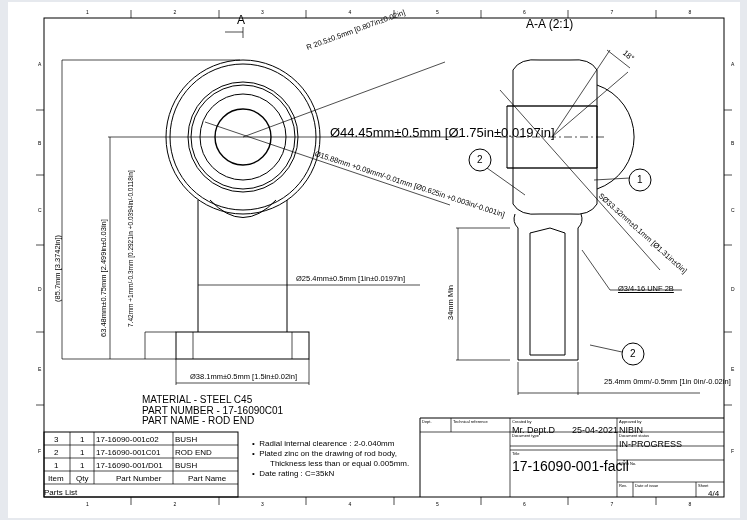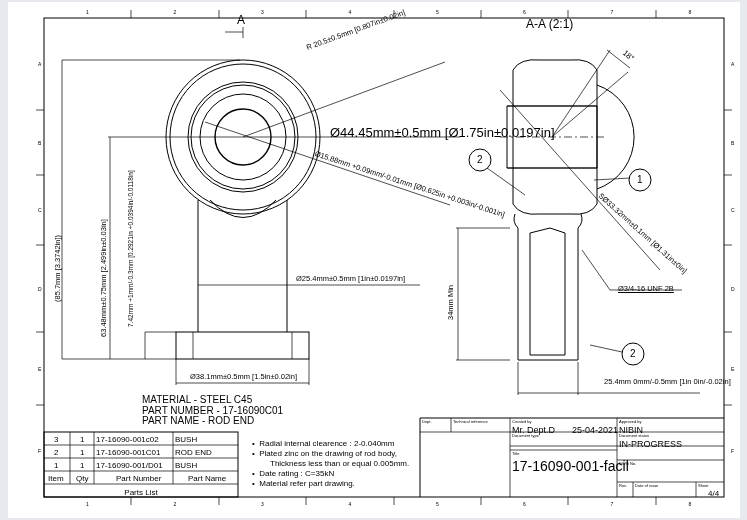--- a/index.html
+++ b/index.html
@@ -222,29 +222,28 @@
     <span style="position:absolute;left:36px">1</span>
     <span style="position:absolute;left:52px">17-16090-001/D01</span>
     <span style="position:absolute;left:131px">BUSH</span>
   </div>
   <div style="position:absolute;top:42px;left:0;width:194px;">
     <span style="position:absolute;left:4px">Item</span>
     <span style="position:absolute;left:32px">Qty</span>
     <span style="position:absolute;left:72px">Part Number</span>
     <span style="position:absolute;left:144px">Part Name</span>
   </div>
-  <div style="position:absolute;top:56px;left:0;width:194px;text-align:center">Parts List</div>
+  <div style="position:absolute;top:56px;left:0;width:194px;text-align:left">Parts List</div>
 </div>
 
 <div style="position:absolute;left:244px;top:437px;font-size:8px;line-height:10px">
   <div>•&nbsp;&nbsp;<span>Radial internal clearence : 2-0.040mm</span></div>
   <div>•&nbsp;&nbsp;<span>Plated zinc on the drawing of rod body,</span></div>
   <div style="padding-left:18px">Thickness less than or equal 0.005mm.</div>
   <div>•&nbsp;&nbsp;<span>Date rating : C=35kN</span></div>
-  <div>•&nbsp;&nbsp;<span>Material refer part drawing.</span></div>
 </div>
 
 <div style="position:absolute;left:0;top:0;">
   <div class="ov" style="left:414px;top:418px;font-size:4px">Dept.</div>
   <div class="ov" style="left:445px;top:418px;font-size:4px">Technical reference</div>
   <div class="ov" style="left:504px;top:418px;font-size:4px">Created by</div>
   <div class="ov" style="left:504px;top:424px;font-size:9px">Mr. Dept.D</div>
   <div class="ov" style="left:564px;top:424px;font-size:9px">25-04-2021</div>
   <div class="ov" style="left:611px;top:418px;font-size:4px">Approved by</div>
   <div class="ov" style="left:611px;top:424px;font-size:9px">NIBIN</div>

